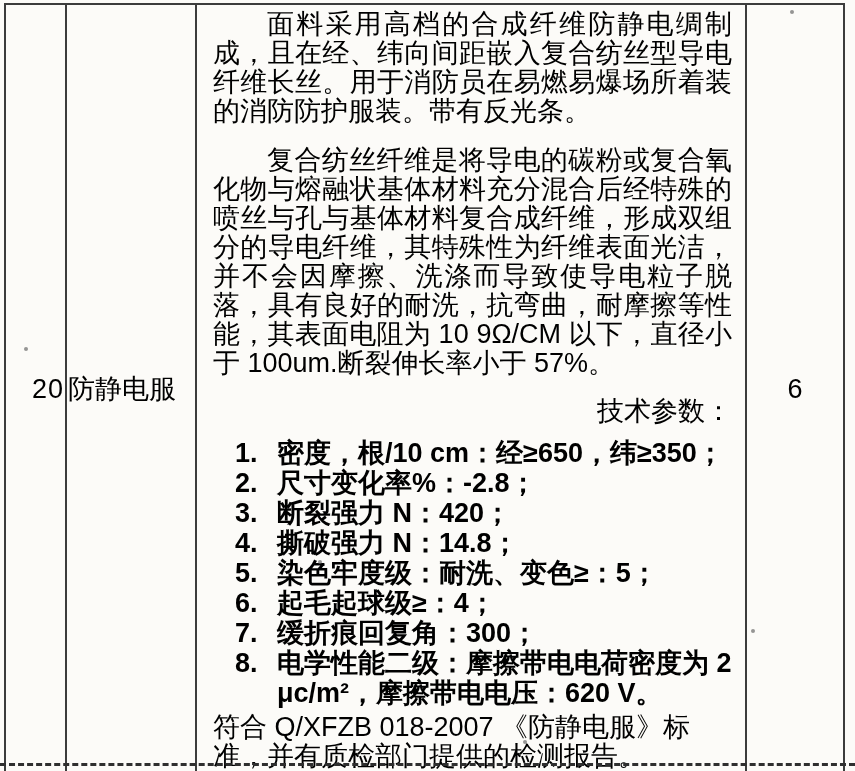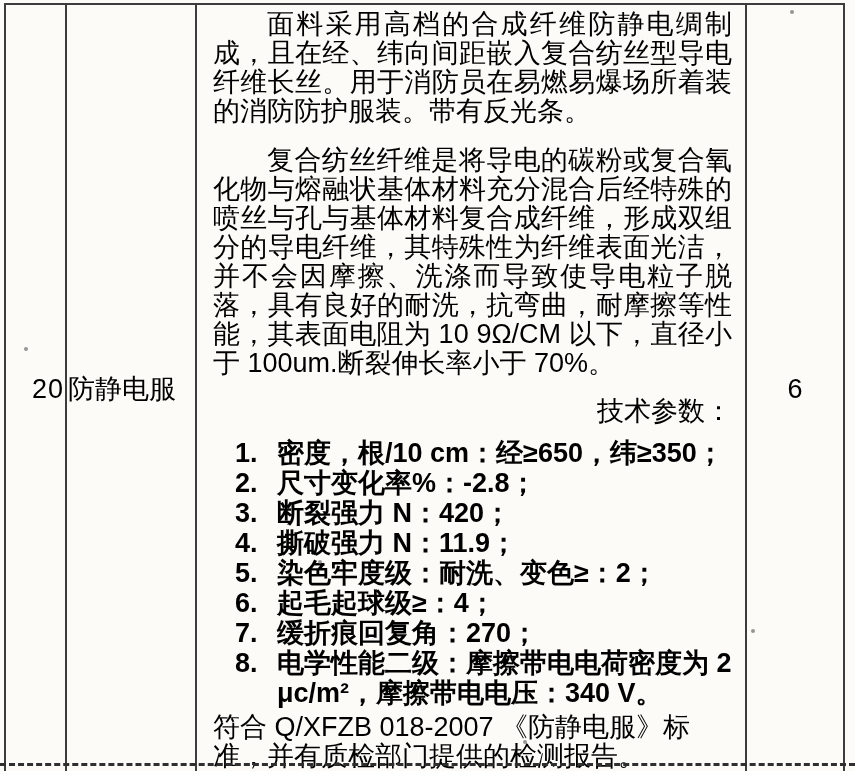--- a/index.html
+++ b/index.html
@@ -110,31 +110,31 @@
     <tbody>
       <tr>
         <td class="col-num">
           <span>20</span>
         </td>
         <td class="col-name">
           <span>防静电服</span>
         </td>
         <td class="col-desc">
           <p class="para">面料采用高档的合成纤维防静电绸制成，且在经、纬向间距嵌入复合纺丝型导电纤维长丝。用于消防员在易燃易爆场所着装的消防防护服装。带有反光条。</p>
-          <p class="para">复合纺丝纤维是将导电的碳粉或复合氧化物与熔融状基体材料充分混合后经特殊的喷丝与孔与基体材料复合成纤维，形成双组分的导电纤维，其特殊性为纤维表面光洁，并不会因摩擦、洗涤而导致使导电粒子脱落，具有良好的耐洗，抗弯曲，耐摩擦等性能，其表面电阻为 10 9Ω/CM 以下，直径小于 100um.断裂伸长率小于 70%。</p>
+          <p class="para">复合纺丝纤维是将导电的碳粉或复合氧化物与熔融状基体材料充分混合后经特殊的喷丝与孔与基体材料复合成纤维，形成双组分的导电纤维，其特殊性为纤维表面光洁，并不会因摩擦、洗涤而导致使导电粒子脱落，具有良好的耐洗，抗弯曲，耐摩擦等性能，其表面电阻为 10 9Ω/CM 以下，直径小于 100um.断裂伸长率小于 57%。</p>
           <p class="params-heading">技术参数：</p>
           <ol class="params-list">
             <li>密度，根/10 cm：经≥650，纬≥350；</li>
             <li>尺寸变化率%：-2.8；</li>
             <li>断裂强力 N：420；</li>
-            <li>撕破强力 N：11.9；</li>
-            <li>染色牢度级：耐洗、变色≥：2；</li>
+            <li>撕破强力 N：14.8；</li>
+            <li>染色牢度级：耐洗、变色≥：5；</li>
             <li>起毛起球级≥：4；</li>
-            <li>缓折痕回复角：270；</li>
-            <li>电学性能二级：摩擦带电电荷密度为 2 μc/m²，摩擦带电电压：340 V。</li>
+            <li>缓折痕回复角：300；</li>
+            <li>电学性能二级：摩擦带电电荷密度为 2 μc/m²，摩擦带电电压：620 V。</li>
           </ol>
           <p class="compliance">符合 Q/XFZB 018-2007 《防静电服》标准，并有质检部门提供的检测报告。</p>
         </td>
         <td class="col-qty">
           <span>6</span>
         </td>
       </tr>
     </tbody>
   </table>
 

